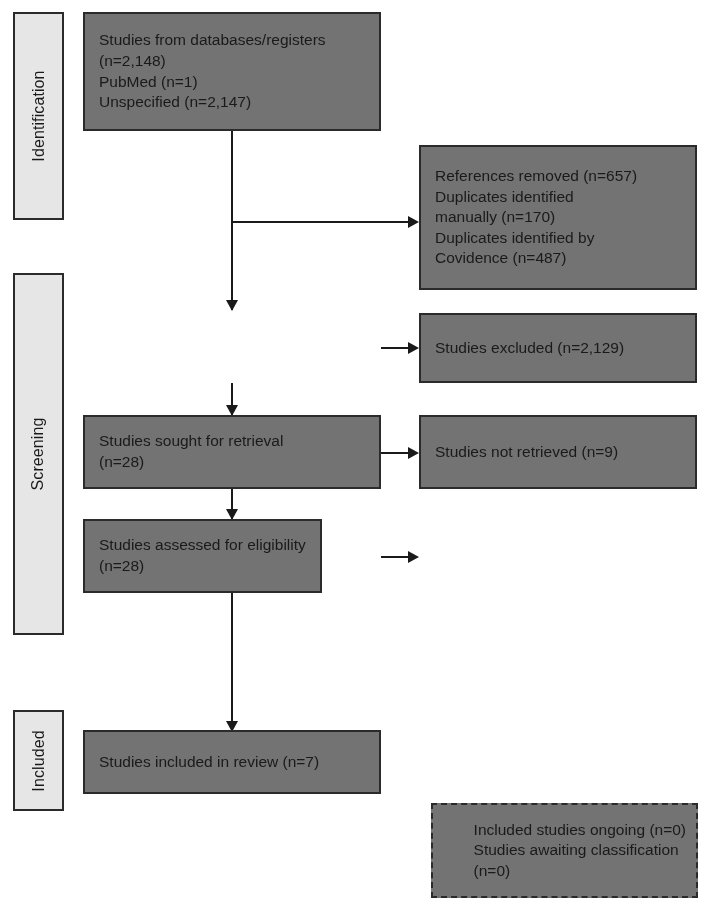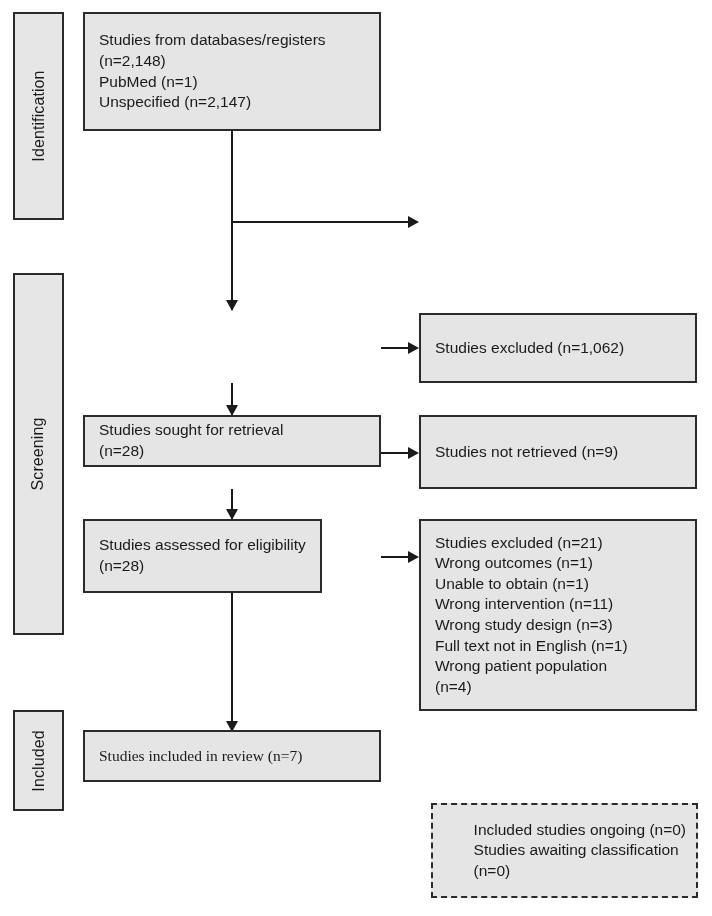--- a/index.html
+++ b/index.html
@@ -34,21 +34,21 @@
     transform: rotate(-90deg);
     white-space: nowrap;
     font-size: 16px;
     letter-spacing: 0.1px;
     color: #1a1a1a;
   }
 
   
   .flow-box {
     position: absolute;
-    background: #e5e5e5;
+    background: #737373;
     border: 2px solid #2b2b2b;
     box-sizing: border-box;
     display: flex;
     align-items: center;
   }
   .flow-box.dashed {
     border: 2px dashed #2b2b2b;
   }
   .flow-box .box-text {
     padding: 0 10px 0 14px;
@@ -121,52 +121,49 @@
   <div class="conn v" style="left:231px; top:593px; height:139px;"></div>
   <div class="arrow-down" style="left:226px; top:721px;"></div>
 
   <div class="flow-box" style="left:83px; top:12px; width:298px; height:119px;">
     <span class="box-text">Studies from databases/registers
    (n=2,148)
    PubMed (n=1)
    Unspecified (n=2,147)</span>
   </div>
 
+  <div class="flow-box" style="left:419px; top:145px; width:278px; height:145px;">
+    <span class="box-text">References removed (n=657)
+   Duplicates identified
+      manually (n=170)
+   Duplicates identified by
+      Covidence (n=487)</span>
+  </div>
 
 
   <div class="flow-box" style="left:419px; top:313px; width:278px; height:70px;">
-    <span class="box-text">Studies excluded (n=1,062)</span>
+    <span class="box-text">Studies excluded (n=2,129)</span>
   </div>
 
-  <div class="flow-box" style="left:83px; top:415px; width:298px; height:52px;">
+  <div class="flow-box" style="left:83px; top:415px; width:298px; height:74px;">
     <span class="box-text">Studies sought for retrieval
    (n=28)</span>
   </div>
 
   <div class="flow-box" style="left:419px; top:415px; width:278px; height:74px;">
     <span class="box-text">Studies not retrieved (n=9)</span>
   </div>
 
   <div class="flow-box" style="left:83px; top:519px; width:239px; height:74px;">
     <span class="box-text">Studies assessed for eligibility
    (n=28)</span>
   </div>
 
-  <div class="flow-box" style="left:419px; top:519px; width:278px; height:192px;">
-    <span class="box-text">Studies excluded (n=21)
-   Wrong outcomes (n=1)
-   Unable to obtain (n=1)
-   Wrong intervention (n=11)
-   Wrong study design (n=3)
-   Full text not in English (n=1)
-   Wrong patient population
-      (n=4)</span>
-  </div>
 
-  <div class="flow-box" style="left:83px; top:730px; width:298px; height:52px;font-family:Liberation Serif, serif;">
+  <div class="flow-box" style="left:83px; top:730px; width:298px; height:64px;">
     <span class="box-text">Studies included in review (n=7)</span>
   </div>
 
   <div class="flow-box dashed" style="left:431px; top:803px; width:267px; height:95px;justify-content:flex-end;">
     <span class="box-text">Included studies ongoing (n=0)
 Studies awaiting classification
    (n=0)</span>
   </div>
 
 </div>

